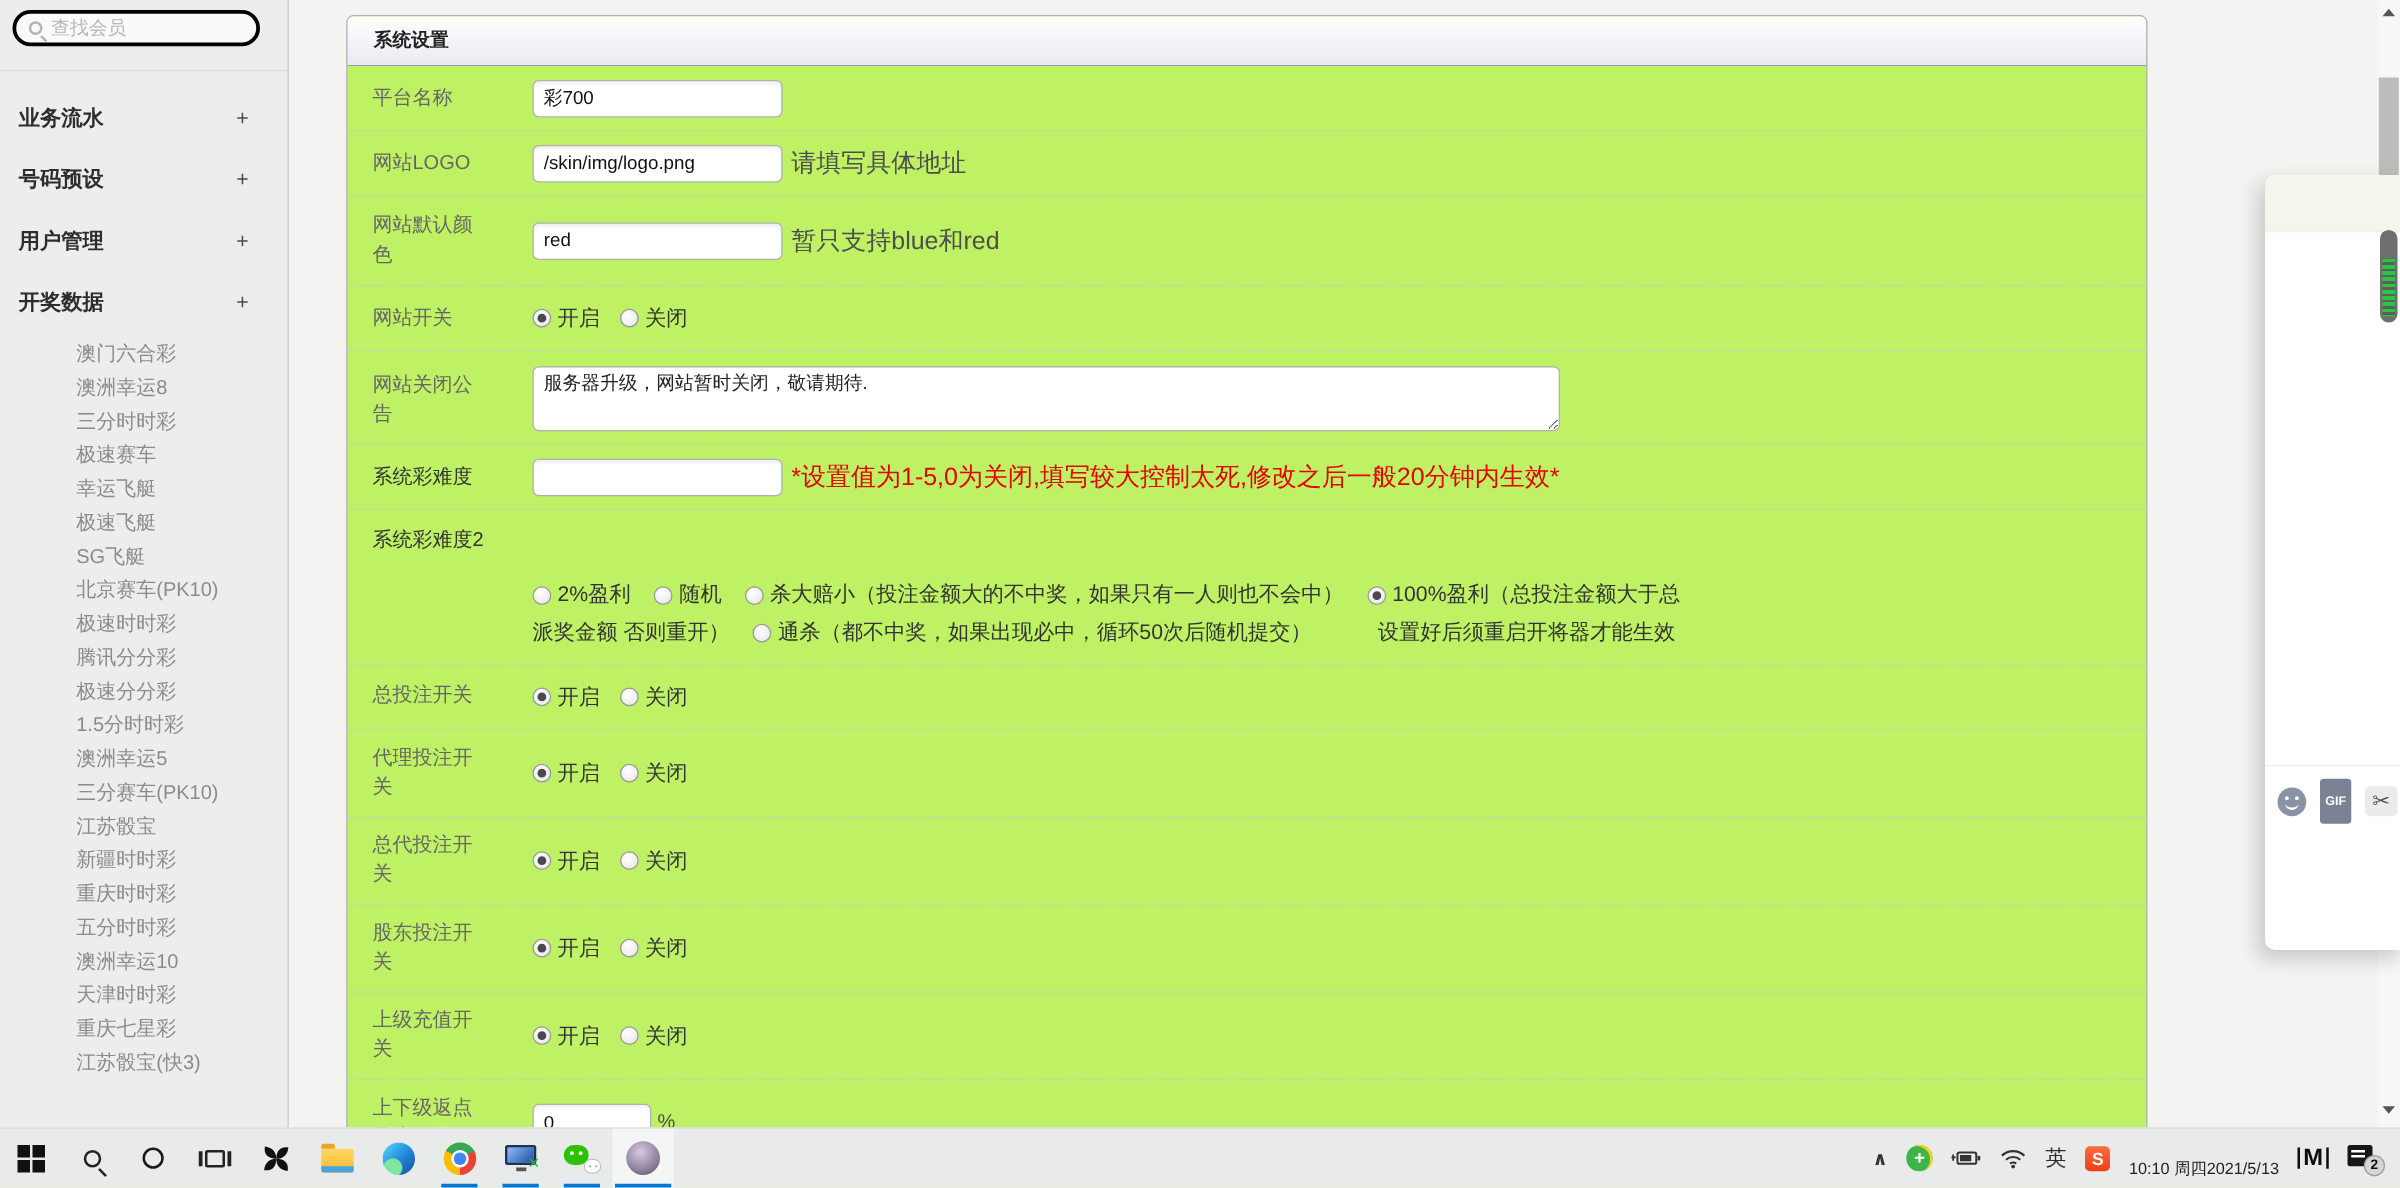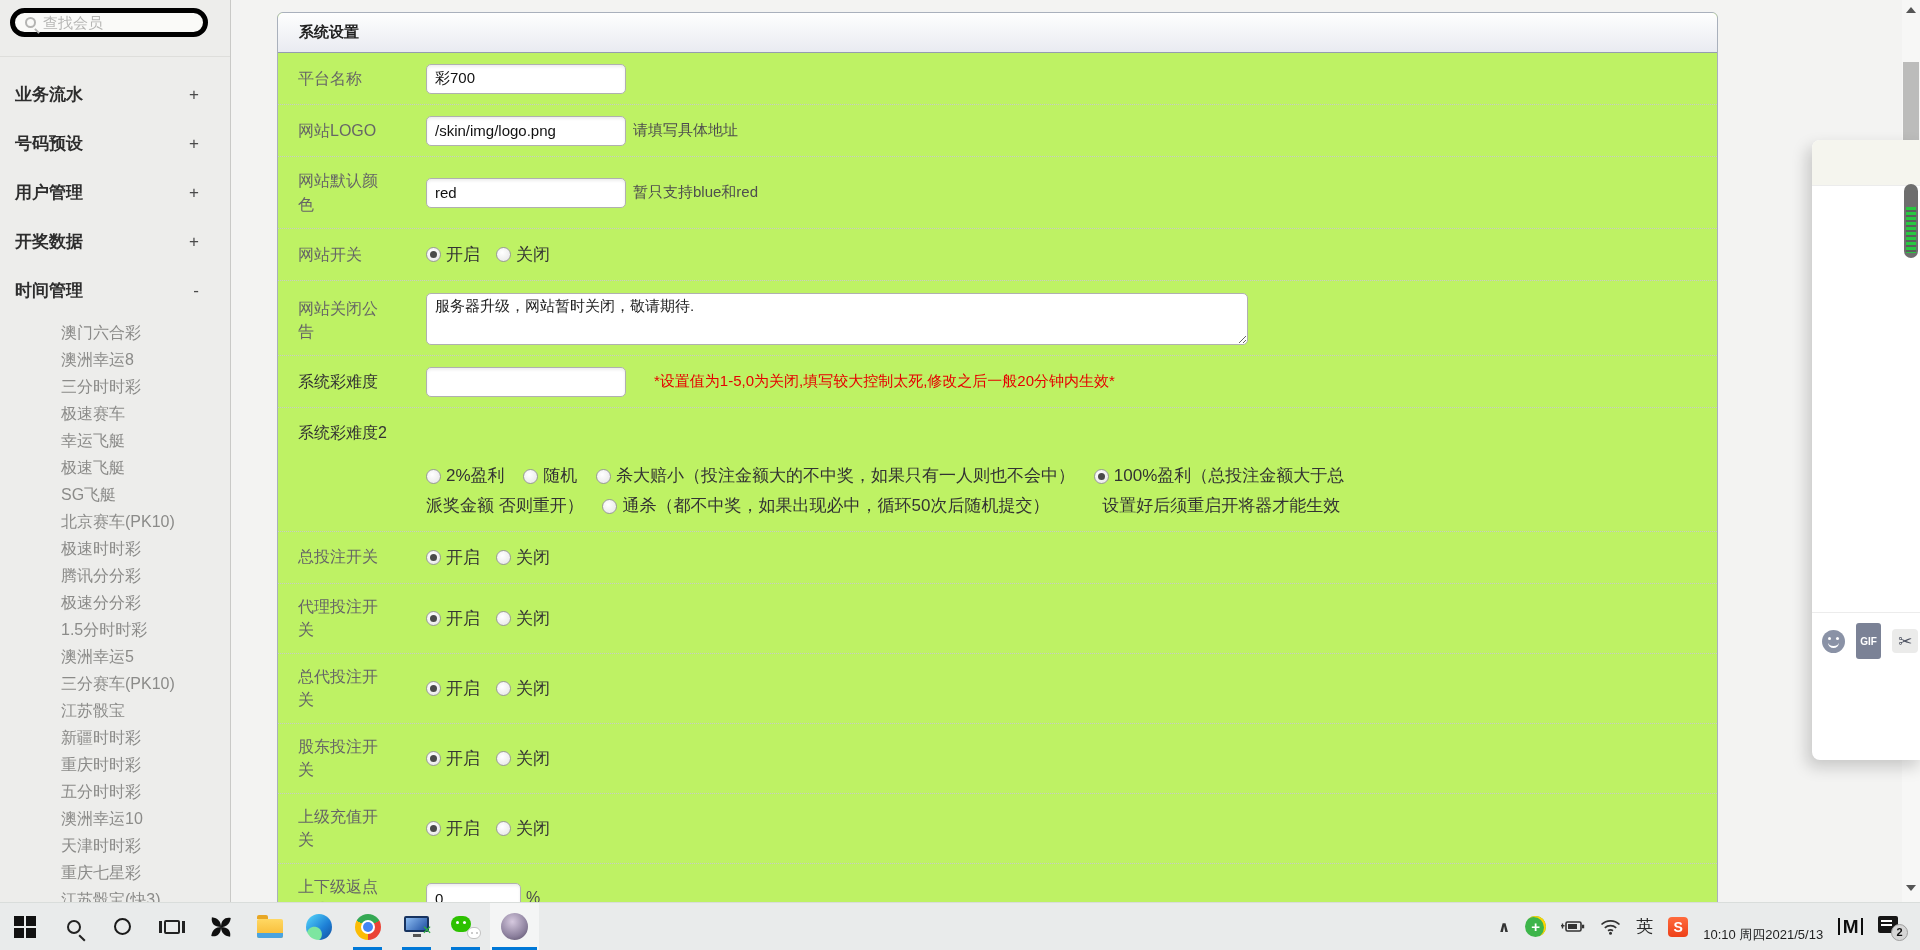--- a/index.html
+++ b/index.html
@@ -5,21 +5,21 @@
   * { margin:0; padding:0; box-sizing:border-box; }
   html,body { width:1920px; height:950px; overflow:hidden;
     font-family:"Liberation Sans","DejaVu Sans",sans-serif; background:#f3f3f2; }
 
   .viewport { position:absolute; left:0; top:0; width:1920px; height:902px; overflow:hidden; }
 
   
   .sidebar { position:absolute; left:0; top:0; width:231px; height:902px;
     background:#ededeb; border-right:1px solid #c9c9c7; overflow:hidden; }
   .searchbox { position:absolute; left:10px; top:8px; width:198px; height:29px;
-    border:5px solid #000000; border-radius:15px; background:#fafaf8;
+    border:3px solid #000000; border-radius:15px; background:#fafaf8;
     display:flex; align-items:center; padding:0 10px; }
   .mag { width:11px; height:11px; border:2px solid #b4b4b2; border-radius:50%;
     position:relative; flex:none; margin-right:7px; }
   .mag::after { content:""; position:absolute; width:2px; height:6px; background:#b4b4b2;
     left:9px; top:9px; transform:rotate(-45deg); }
   .searchbox input { border:none; outline:none; background:transparent; width:150px;
     font-size:15px; color:#555; font-family:inherit; }
   .searchbox input::placeholder { color:#b6b6b4; }
   .side-sep { position:absolute; left:0; top:56px; width:231px; border-top:1px solid #dededb; }
   .menu { position:absolute; left:0; top:70px; width:231px; }
@@ -39,22 +39,22 @@
     display:flex; align-items:center; padding-left:21px; }
   .panel-title { font-size:15px; font-weight:bold; color:#222; }
   .row { display:flex; align-items:center; padding:10px 20px;
     border-bottom:1px dotted #c8c8c8; min-height:52px; }
   .lbl { width:92px; margin-right:36px; flex:none; font-size:16px; color:#666; line-height:1.45; }
   .lbl.bold { font-weight:normal; color:#333; }
   .txt { width:200px; height:30px; border:1px solid #b0b0b0; border-radius:5px;
     padding:2px 8px; font-size:15px; color:#111; font-family:inherit;
     box-shadow:inset 0 2px 3px rgba(0,0,0,.07); outline:none; }
   .txt.small { width:95px; }
-  .hint { margin-left:7px; font-size:15px; color:#4e4e4e; }
-  .hint.red { color:#e60000; margin-left:28px; }
+  .hint { margin-left:7px; font-size:20px; color:#4e4e4e; }
+  .hint.red { color:#e60000; margin-left:7px; }
   .sfx { margin-left:5px; font-size:16px; color:#4e4e4e; }
   textarea.notice { width:822px; height:52px; border:1px solid #b0b0b0; border-radius:5px;
     padding:3px 8px; font-size:15px; color:#222; font-family:inherit; resize:both; outline:none; }
   .radio { display:inline-block; width:15px; height:15px; border-radius:50%;
     border:1px solid #999; background:radial-gradient(circle at 40% 35%,#fff,#e4e4e4);
     position:relative; vertical-align:-3px; margin-right:5px; flex:none; }
   .radio.checked::after { content:""; position:absolute; left:3px; top:3px; right:3px; bottom:3px;
     border-radius:50%; background:#4a4a4a; }
   .ropt { display:inline-flex; align-items:center; margin-right:16px; font-size:17px; color:#333; cursor:pointer; }
   .rgroup { max-width:932px; font-size:17px; color:#333; line-height:1.75;margin-top:40px; }
@@ -184,24 +184,20 @@
         <span class="mtoggle">+</span>
       </div>
       <div class="menu-item">
         <span class="mlabel">用户管理</span>
         <span class="mtoggle">+</span>
       </div>
       <div class="menu-item">
         <span class="mlabel">开奖数据</span>
         <span class="mtoggle">+</span>
       </div>
-      <div class="menu-item">
-        <span class="mlabel">时间管理</span>
-        <span class="mtoggle">-</span>
-      </div>
       <ul class="submenu">
         <li>澳门六合彩</li>
         <li>澳洲幸运8</li>
         <li>三分时时彩</li>
         <li>极速赛车</li>
         <li>幸运飞艇</li>
         <li>极速飞艇</li>
         <li>SG飞艇</li>
         <li>北京赛车(PK10)</li>
         <li>极速时时彩</li>

